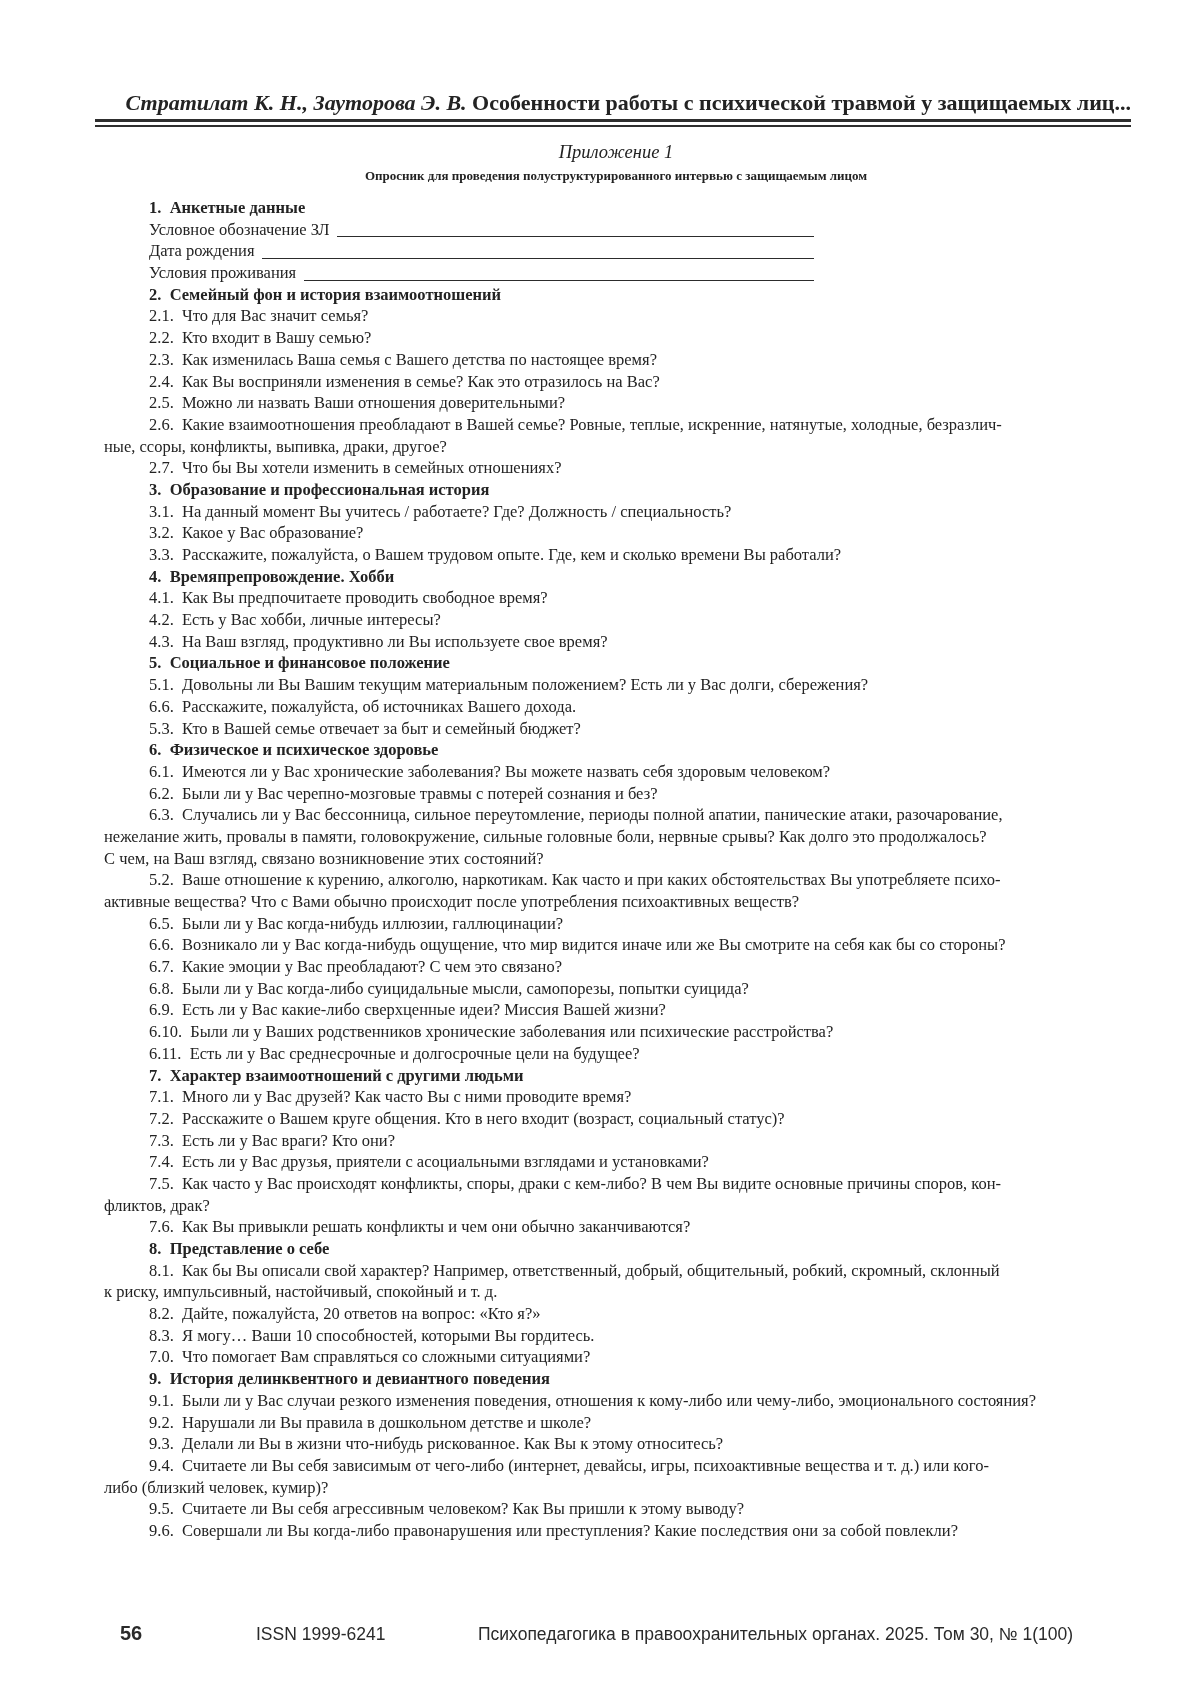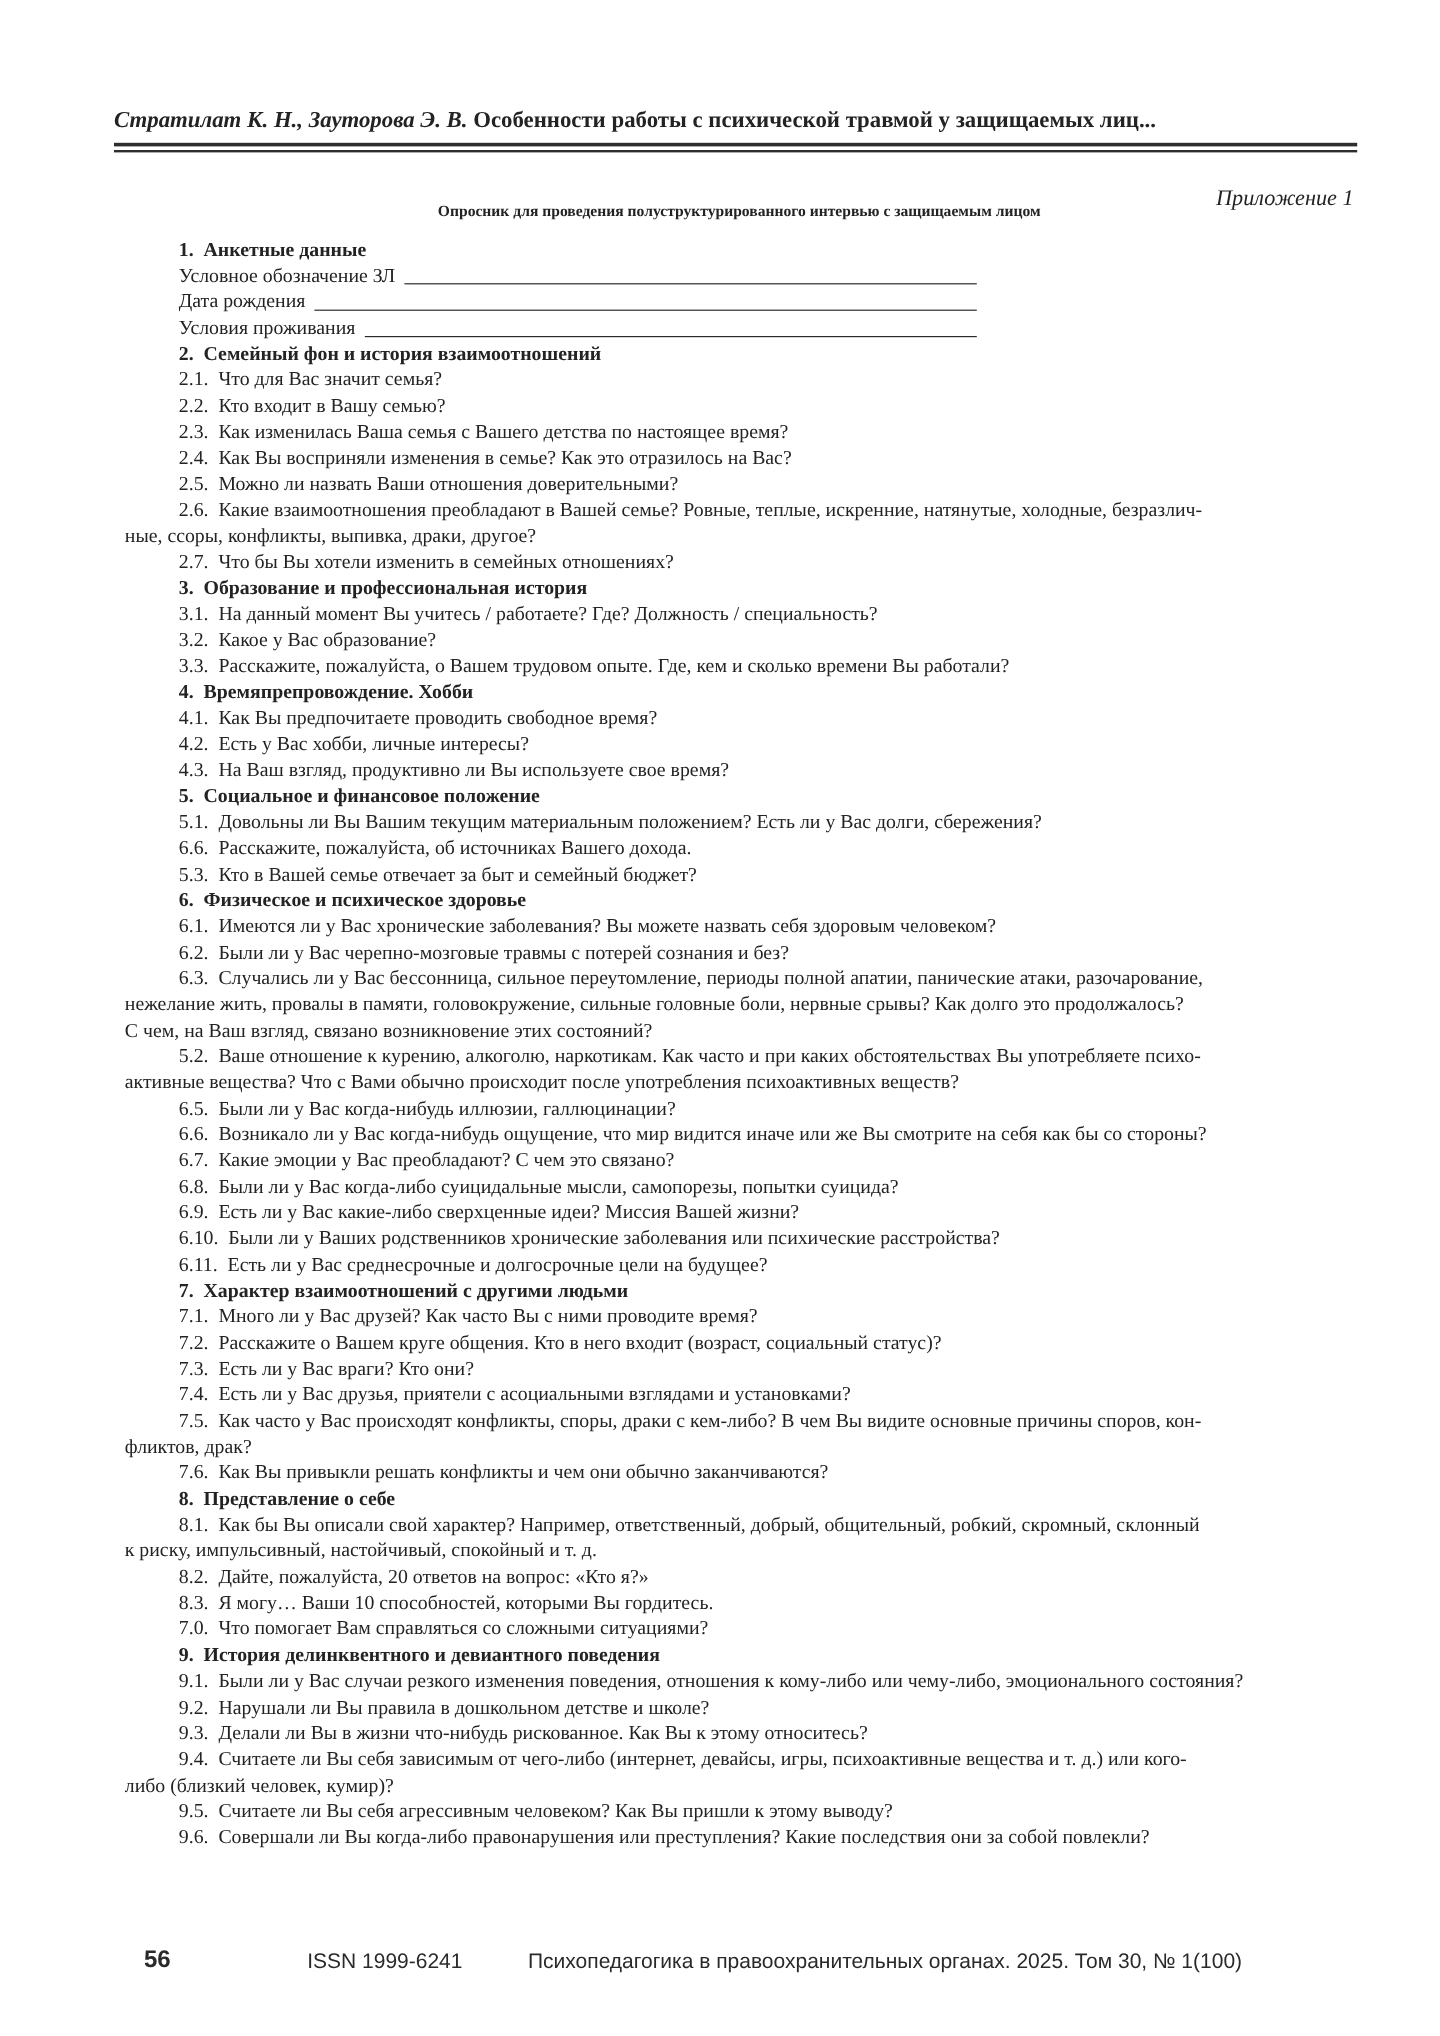--- a/index.html
+++ b/index.html
@@ -9,37 +9,37 @@
     overflow: hidden;
   }
   body {
     position: relative;
     font-family: "Liberation Serif", serif;
     color: #232323;
   }
   .running-head {
     position: absolute;
     top: 90px; left: 95px; width: 1036px;
-    text-align: left;
-    font-size: 19px;
+    text-align: right;
+    font-size: 22px;
     font-weight: bold;
     white-space: nowrap;
   }
   .running-head .authors { font-style: italic; }
   .double-rule {
     position: absolute;
     top: 119px; left: 95px; width: 1036px;
     height: 3px;
     border-top: 3px solid #2e2e2e;
     border-bottom: 2px solid #2e2e2e;
   }
   .appendix-label {
     position: absolute;
-    top: 156px; left: 104px; width: 1024px;
-    text-align: right;
+    top: 142px; left: 104px; width: 1024px;
+    text-align: center;
     font-style: italic;
     font-size: 18.5px;
   }
   .doc-title {
     position: absolute;
     top: 168px; left: 104px; width: 1024px;
     text-align: center;
     font-weight: bold;
     font-size: 13px;
     white-space: nowrap;
@@ -78,21 +78,21 @@
   }
   .footer .page-number {
     position: absolute; left: 16px; top: 0;
     font-size: 20px; font-weight: bold;
   }
   .footer .issn {
     position: absolute; left: 152px; top: 2px;
     font-size: 17.5px;
   }
   .footer .journal {
-    position: absolute; left: 336px; top: 2px;
+    position: absolute; left: 374px; top: 2px;
     font-size: 17.5px;
     white-space: nowrap;
   }
 </style>
 </head>
 <body>
 
 <div class="running-head"><span class="authors">Стратилат К. Н., Зауторова Э. В.</span><span> Особенности работы с психической травмой у защищаемых лиц...</span></div>
 
 <div class="double-rule"></div>

